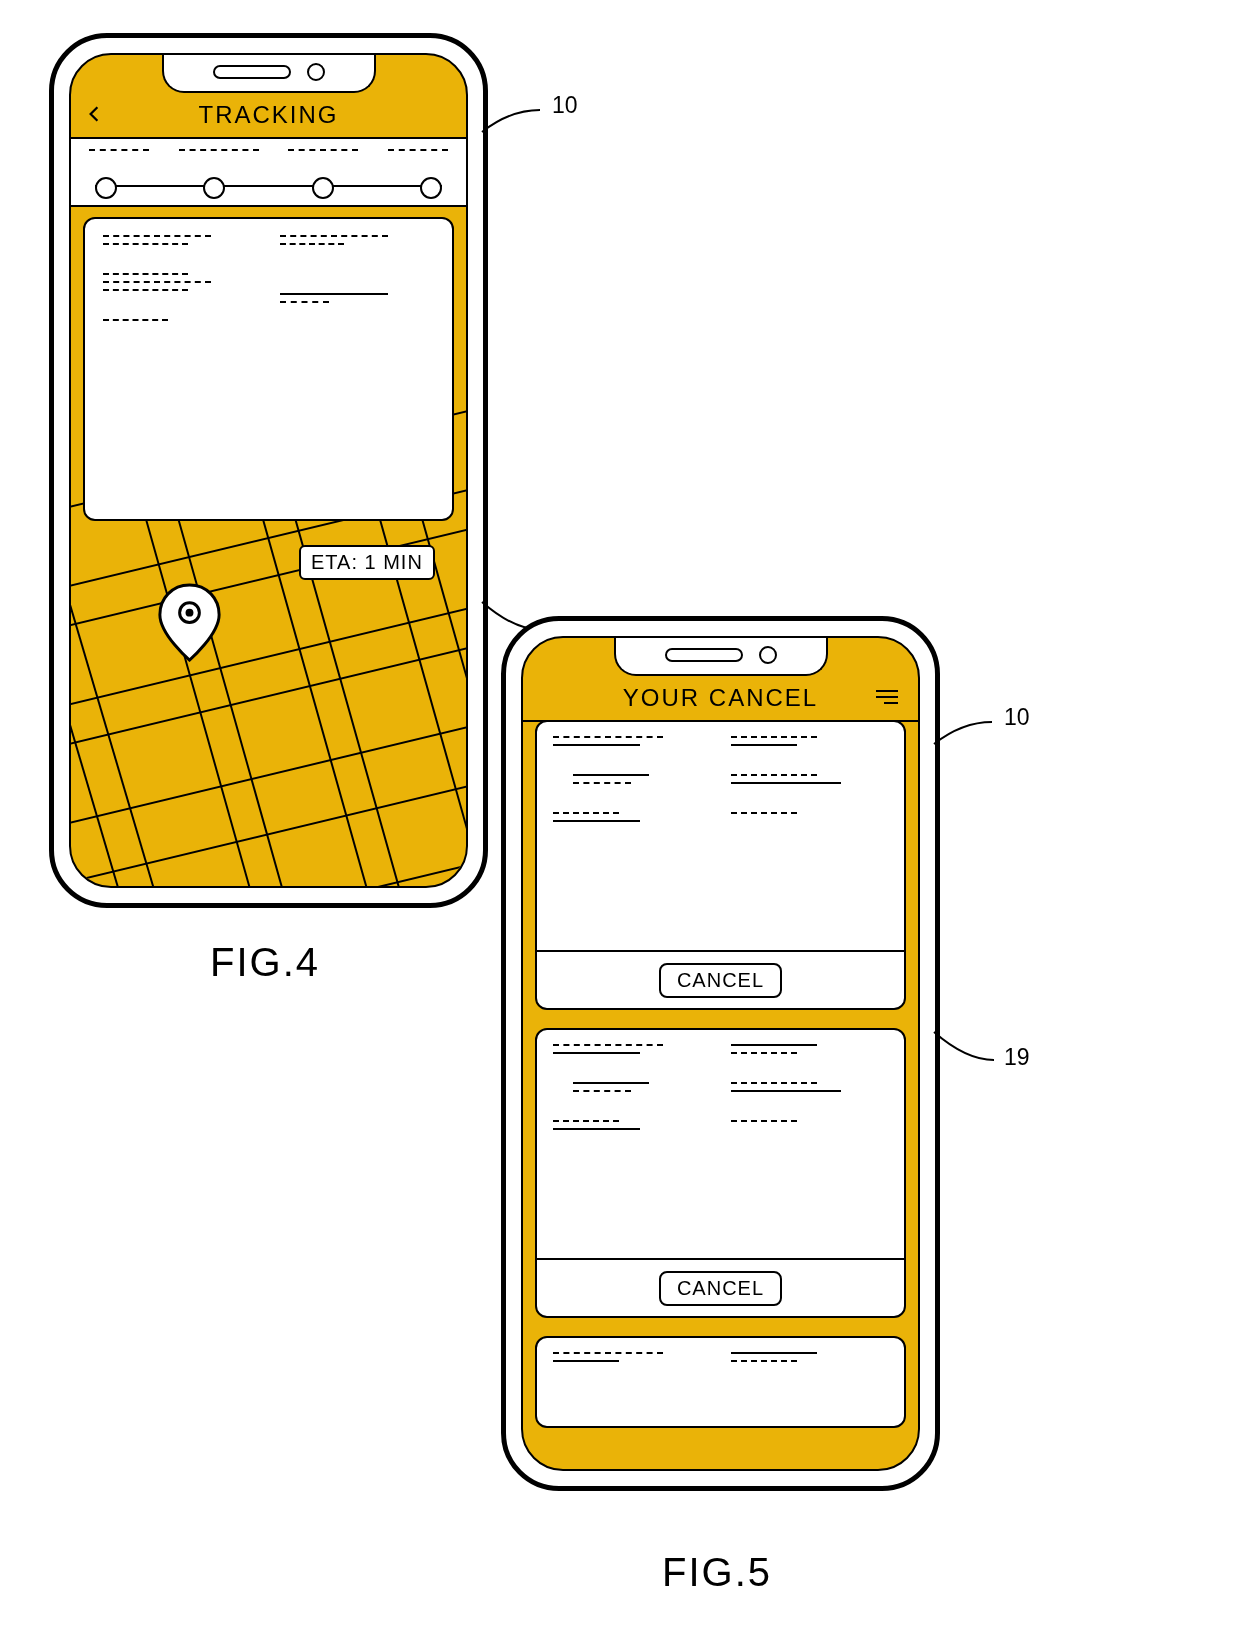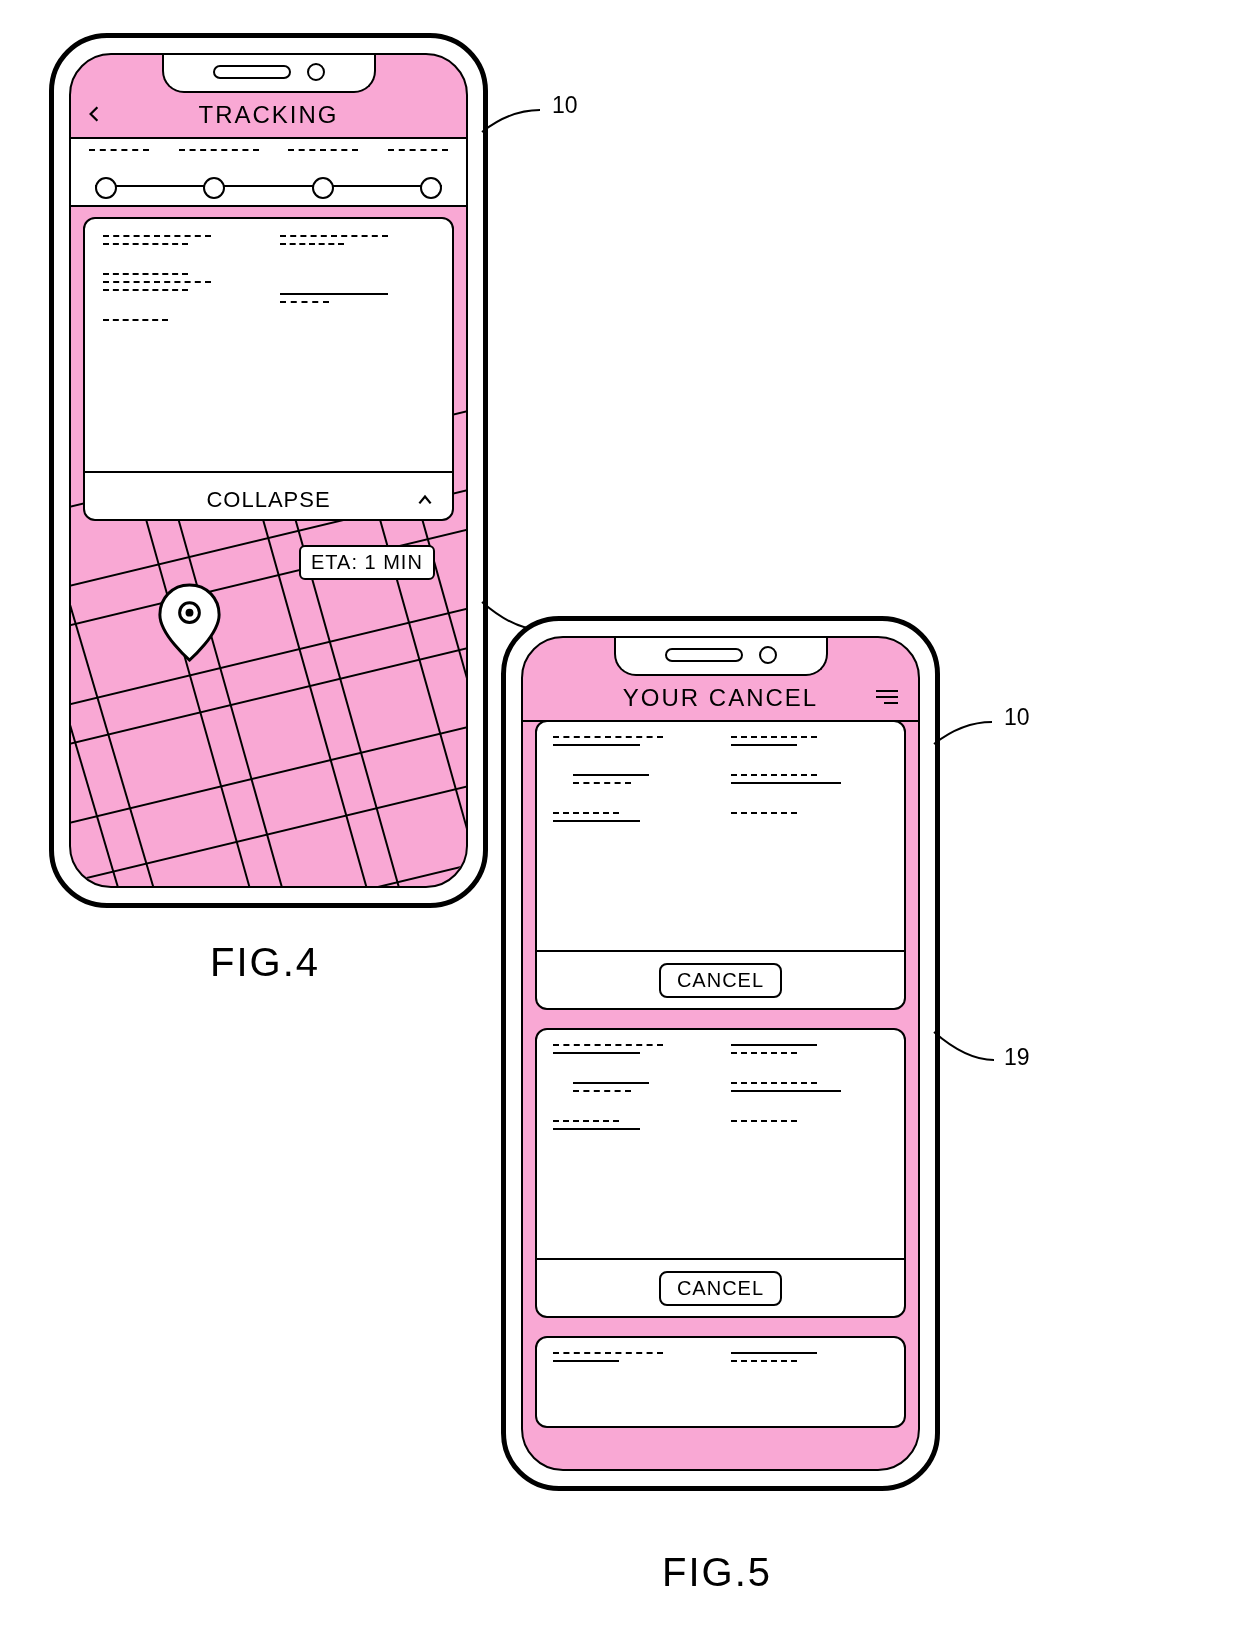--- a/index.html
+++ b/index.html
@@ -1,20 +1,20 @@
 <!DOCTYPE html>
 <html><head>
 <meta charset="utf-8">
 <style>
   html,body{margin:0;padding:0;background:#fff;font-family:Helvetica,Arial,sans-serif;}
   .page{position:relative;width:1240px;height:1637px;}
   .phone{position:absolute;border:5px solid #000;border-radius:58px;background:#fff;}
   .phone1{left:49px;top:33px;width:429px;height:865px;}
   .phone2{left:501px;top:616px;width:429px;height:865px;}
-  .screen{position:absolute;left:15px;right:15px;top:15px;bottom:15px;border:2px solid #000;border-radius:42px;overflow:hidden;background:#f9a8d4;}
+  .screen{position:absolute;left:15px;right:15px;top:15px;bottom:15px;border:2px solid #000;border-radius:42px;overflow:hidden;background:#eab308;}
   .notch{position:absolute;top:-2px;left:50%;transform:translateX(-50%);width:210px;height:38px;background:#fff;border:2px solid #000;border-top:none;border-radius:0 0 22px 22px;z-index:10;}
   .notch .bits{display:flex;align-items:center;justify-content:center;gap:16px;height:100%;}
   .speaker{width:74px;height:10px;border:2px solid #000;border-radius:7px;}
   .cam{width:14px;height:14px;border:2px solid #000;border-radius:50%;}
   .hdr{position:absolute;top:38px;left:0;right:0;height:44px;display:flex;align-items:center;justify-content:center;border-bottom:2px solid #000;}
   .back{position:absolute;left:14px;top:12px;}
   .back svg{width:18px;height:18px;display:block;}
   .menu-icon{position:absolute;right:20px;top:14px;display:flex;flex-direction:column;gap:4px;align-items:flex-end;}
   .menu-icon span{display:block;height:2px;background:#000;}
   .menu-icon span:nth-child(1){width:22px;}
@@ -142,28 +142,20 @@
             <div class="grp">
                 <div class="pline w60"></div>
                 <div class="pline w40"></div>
               </div>
             <div class="grp" style="margin-top:20px;">
                 <div class="pline solid w60"></div>
                 <div class="pline w30"></div>
               </div>
           </div>
         </div>
-        <div class="card-foot">
-          <span style="font-size:22px;letter-spacing:1px;">COLLAPSE</span>
-          <span class="chev">
-            <svg viewBox="0 0 16 16">
-                <path d="M3 11 L8 5 L13 11" fill="none" stroke="#000" stroke-width="2"></path>
-              </svg>
-          </span>
-        </div>
       </div>
       <div class="eta">ETA: 1 MIN</div>
     </div>
   </div>
 
   <svg class="leader" style="left:480px;top:108px;width:70px;height:40px;">
       <path d="M2 24 Q 30 2 60 2" fill="none" stroke="#000" stroke-width="2"></path>
     </svg>
   <div class="ref" style="left:552px;top:92px;">10</div>
   <svg class="leader" style="left:480px;top:600px;width:70px;height:40px;">

